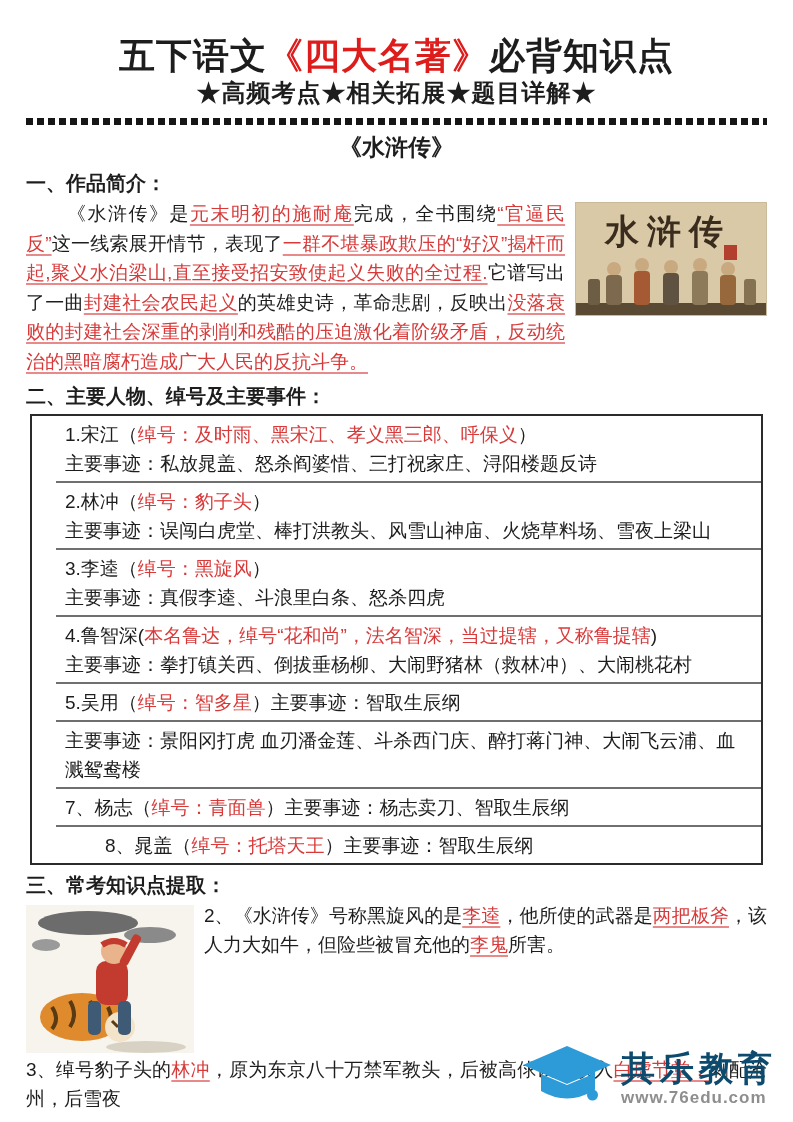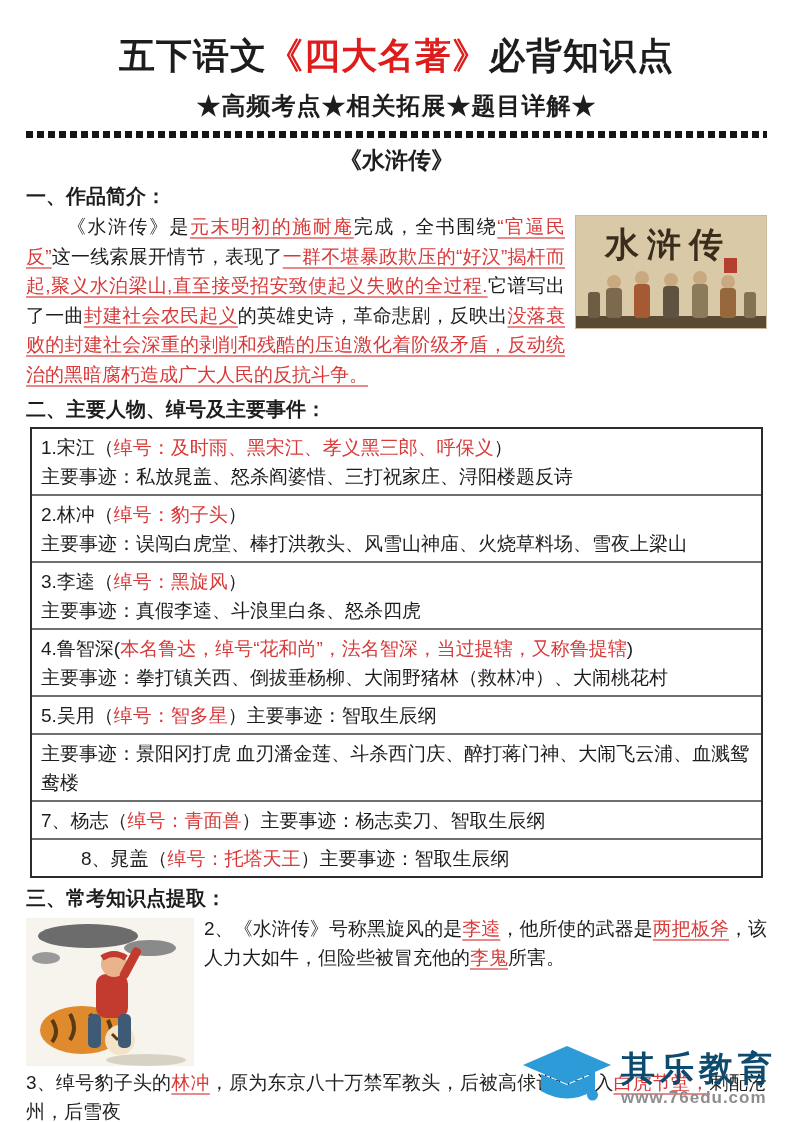--- a/index.html
+++ b/index.html
@@ -3,30 +3,30 @@
 <meta charset="utf-8">
 <style>
   html,body{margin:0;padding:0;background:#ffffff;}
   .page{
     width:793px;height:1122px;position:relative;overflow:hidden;background:#fff;
     font-family:"Liberation Sans",sans-serif;color:#1d1d1d;
     box-sizing:border-box;padding:34px 26px 0 26px;
   }
   .title{text-align:center;font-size:36px;font-weight:bold;letter-spacing:1px;line-height:1.2;}
   .title .hl{color:#dd1c1c;}
-  .subtitle{text-align:center;font-size:24px;font-weight:bold;margin-top:13px;letter-spacing:1px;}
+  .subtitle{text-align:center;font-size:24px;font-weight:bold;letter-spacing:1px;}
   .dotline{height:7px;margin-top:9px;background:repeating-linear-gradient(90deg,#161616 0 7px,transparent 7px 11px);}
   .booktitle{text-align:center;font-size:23px;font-weight:600;margin-top:7px;}
   .sec-heading{font-size:20px;font-weight:bold;margin-top:7px;line-height:1.3;}
   .intro{font-size:19px;line-height:29.5px;margin-top:3px;text-align:justify;}
   .cover{float:right;width:190px;height:112px;margin:3px 0 4px 10px;border:1px solid #cbb astonishing;}
   .cover{border:1px solid #c9bb9b;}
   .red{color:#d83a3a;}
   .u{text-decoration:underline;text-decoration-color:#e98a8a;text-decoration-thickness:1.5px;text-underline-offset:4px;}
-  .char-table{border:2.5px solid #2b2b2b;margin:5px 4px 0 4px;}
+  .char-table{border:2.5px solid #2b2b2b;margin:5px 4px 0 4px;padding-left:24px;}
   .trow{border-bottom:2px solid #6f6f6f;padding:3.5px 9px;font-size:19px;line-height:29px;}
   .trow:last-child{border-bottom:none;margin-left:40px;}
   .sec3-body{margin-top:3px;}
   .tiger-img{float:left;width:168px;height:148px;margin:4px 10px 2px 0;}
   .point{font-size:19px;line-height:29px;text-align:justify;}
   .point3{clear:left;}
   .footer{position:absolute;right:16px;bottom:8px;display:flex;align-items:center;gap:8px;}
   .footer-text{display:flex;flex-direction:column;line-height:1.05;}
   .brand{color:#0c4a6e;font-size:34px;font-weight:bold;letter-spacing:5px;}
   .url{color:#8e8e8e;font-size:17px;font-weight:bold;letter-spacing:1px;margin-top:3px;}

